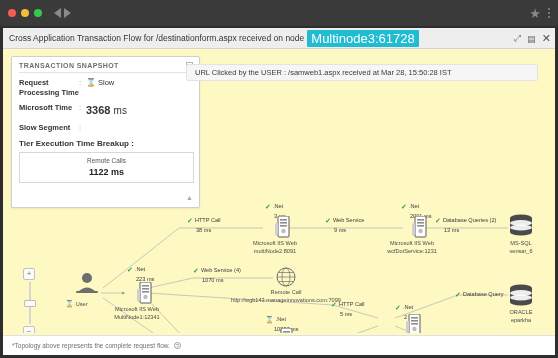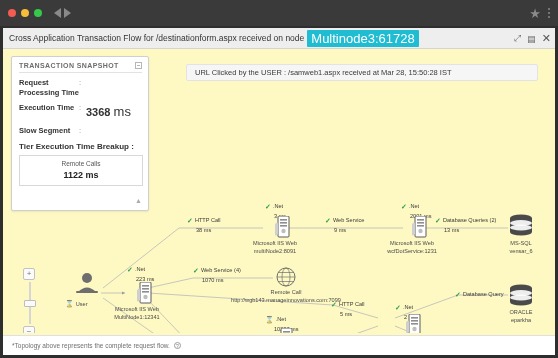--- a/index.html
+++ b/index.html
@@ -41,38 +41,38 @@
   .node-chip {
     background:#1fbcd2; color:#fff; font-size:13px; padding:1px 4px; border-radius:1px;
     display:inline-block;
   }
   .mh-actions { position:absolute; right:4px; top:0; height:21px; display:flex; align-items:center; gap:6px; }
   .ic { color:#666; font-size:9px; cursor:pointer; }
   .ic.close { color:#555; font-size:11px; }
 
   
   .snapshot {
-    position:absolute; left:8px; top:28px; width:138px;
+    position:absolute; left:8px; top:28px; width:189px;
     background:#fff; border:1px solid #cfcfcf; border-radius:2px;
     padding:5px 6px 3px 7px;
     box-shadow:0 1px 2px rgba(0,0,0,.08);
   }
   .snap-title {
     font-size:7px; letter-spacing:.4px; color:#6d6d6d; font-weight:bold;
     border-bottom:1px solid #e2e2e2; padding-bottom:3px; margin-bottom:5px;
     display:flex; align-items:center; justify-content:space-between;
   }
   .snap-collapse { width:7px;height:7px;border:1px solid #b6b6b6; display:inline-block; position:relative;}
   .snap-collapse:after{content:"";position:absolute;left:1px;top:2px;width:3px;height:1px;background:#b6b6b6;}
   .srow { display:flex; font-size:7.5px; margin-bottom:5px; line-height:1.35; }
   .slabel { width:60px; font-weight:bold; color:#333; flex:none;}
   .scolon { width:7px; color:#888; flex:none;}
   .sval { color:#333; flex:1; }
   .sval.big { font-size:11px; font-weight:bold; }
-  .sval .unit { font-size:13px; font-weight:normal;}
+  .sval .unit { font-size:10px; font-weight:normal;}
   .hourglass { color:#e0413c; font-size:8px; margin-right:2px; }
   .breakup-title { font-size:8px; font-weight:bold; color:#333; margin:6px 0 4px; }
   .tiers { display:flex; gap:0; }
   .tier {
     flex:1; border:1px solid #d8d8d8; text-align:center; padding:4px 1px 5px;
     margin-right:-1px;
   }
   .tier .tname { font-size:6.5px; color:#555; margin-bottom:3px; }
   .tier .tval { font-size:9px; font-weight:bold; color:#222; }
   .snap-foot { text-align:right; margin-top:3px; }
@@ -159,24 +159,27 @@
 
     <div class="snapshot">
       <div class="snap-title">
         <span>TRANSACTION SNAPSHOT</span>
         <span class="snap-collapse"></span>
       </div>
 
       <div class="srow">
         <span class="slabel">Request Processing Time</span>
         <span class="scolon">:</span>
+        <span class="sval">
+          <span class="hourglass">⌛</span><span>Slow</span>
+        </span>
       </div>
 
       <div class="srow">
-        <span class="slabel">Execution Time</span>
+        <span class="slabel">Microsoft Time</span>
         <span class="scolon">:</span>
         <span class="sval big">
           <span>3368</span>
           <span class="unit">ms</span>
         </span>
       </div>
 
       <div class="srow">
         <span class="slabel">Slow Segment</span>
         <span class="scolon">:</span>

